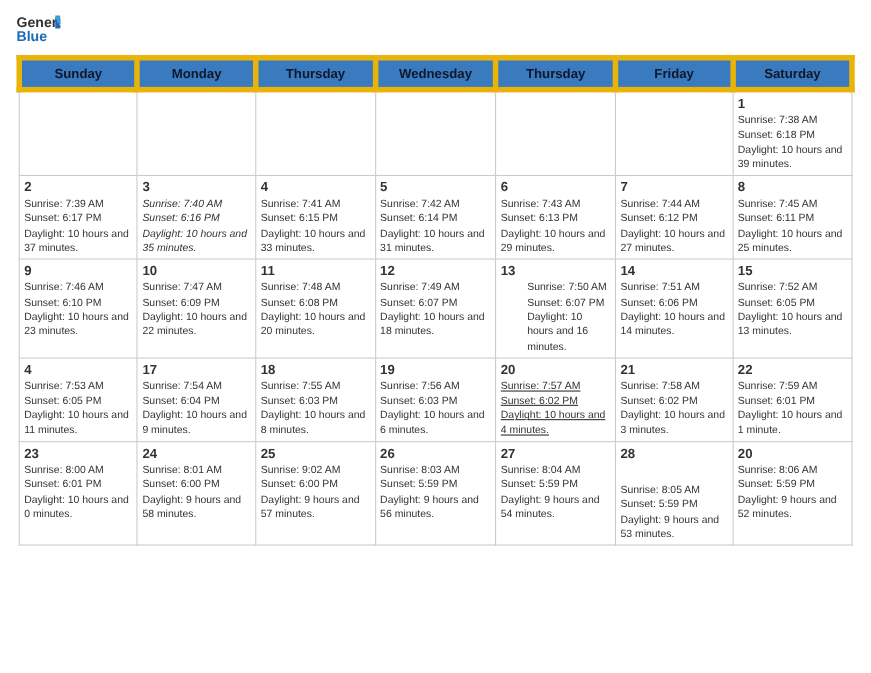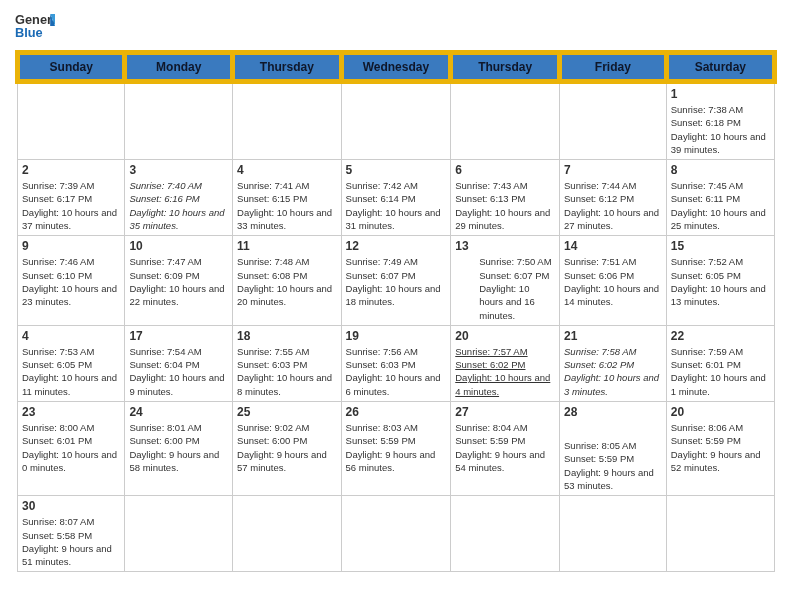--- a/index.html
+++ b/index.html
@@ -246,21 +246,21 @@
 Daylight: 10 hours and 6 minutes.</div>
           </td>
           <td>
             <span class="day-number">20</span>
             <div class="day-info" style="white-space: pre-line; text-decoration: underline;">Sunrise: 7:57 AM
 Sunset: 6:02 PM
 Daylight: 10 hours and 4 minutes.</div>
           </td>
           <td>
             <span class="day-number">21</span>
-            <div class="day-info" style="white-space: pre-line; font-style: italic;">Sunrise: 7:58 AM
+            <div class="day-info" style="white-space: pre-line;">Sunrise: 7:58 AM
 Sunset: 6:02 PM
 Daylight: 10 hours and 3 minutes.</div>
           </td>
           <td>
             <span class="day-number">22</span>
             <div class="day-info" style="white-space: pre-line;">Sunrise: 7:59 AM
 Sunset: 6:01 PM
 Daylight: 10 hours and 1 minute.</div>
           </td>
         </tr>
@@ -300,30 +300,16 @@
             <div class="day-info" style="white-space: pre-line; margin-top: 20px;">Sunrise: 8:05 AM
 Sunset: 5:59 PM
 Daylight: 9 hours and 53 minutes.</div>
           </td>
           <td>
             <span class="day-number">20</span>
             <div class="day-info" style="white-space: pre-line;">Sunrise: 8:06 AM
 Sunset: 5:59 PM
 Daylight: 9 hours and 52 minutes.</div>
           </td>
-        </tr>
-        <tr class="last-row">
-          <td>
-            <span class="day-number">30</span>
-            <div class="day-info" style="white-space: pre-line;">Sunrise: 8:07 AM
-Sunset: 5:58 PM
-Daylight: 9 hours and 51 minutes.</div>
-          </td>
-          <td class="empty-cell"></td>
-          <td class="empty-cell"></td>
-          <td class="empty-cell"></td>
-          <td class="empty-cell"></td>
-          <td class="empty-cell"></td>
-          <td class="empty-cell"></td>
         </tr>
       </tbody>
   </table>
 </div>
 
 </body></html>

